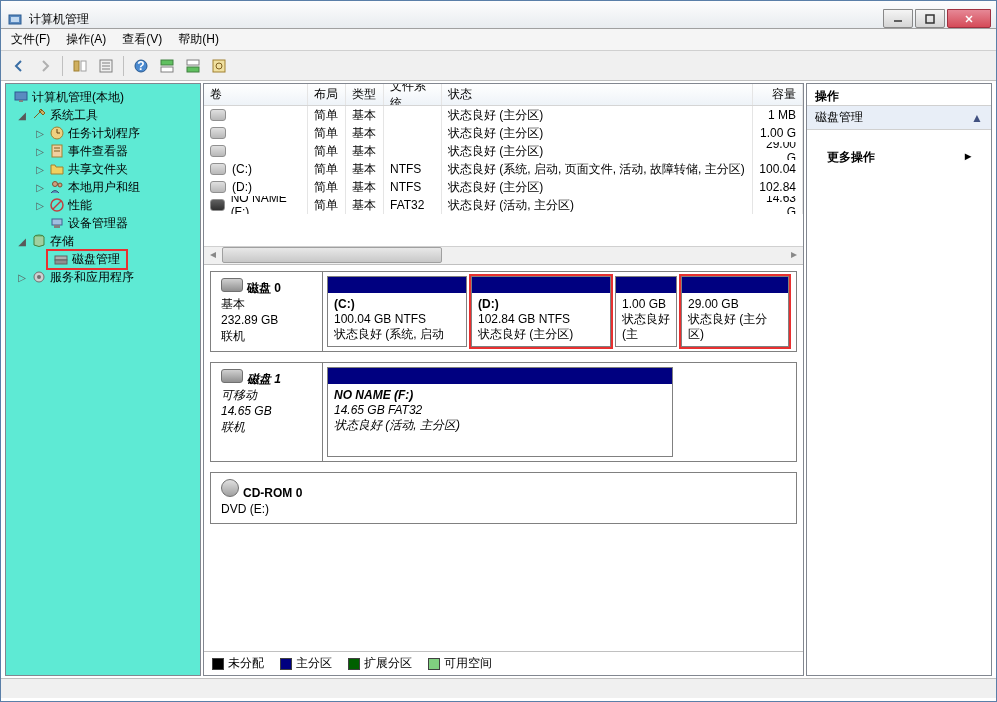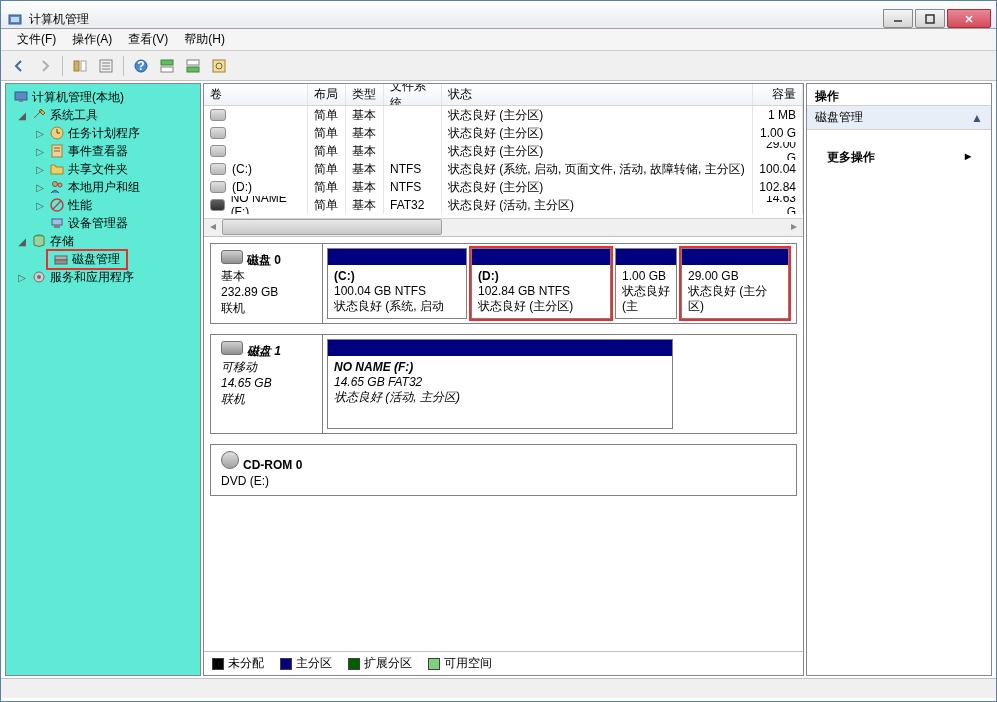--- a/index.html
+++ b/index.html
@@ -8,21 +8,21 @@
 
 .titlebar { height: 28px; background: linear-gradient(to bottom, #fdfdfd, #e8ecf0); display: flex; align-items: flex-end; padding-left: 6px; border-bottom: 1px solid #a0a0a0; }
 .titlebar .app-icon { width: 16px; height: 16px; margin-right: 6px; }
 .titlebar .title { flex: 1; }
 .win-buttons { display: flex; }
 .win-btn { width: 30px; height: 19px; border: 1px solid #888; background: linear-gradient(to bottom, #f5f5f5, #d5d5d5); margin-right: 2px; display: flex; align-items: center; justify-content: center; font-size: 11px; border-radius: 0 0 2px 2px; }
 .win-btn.close { background: linear-gradient(to bottom, #e68896, #d54b58); color: #fff; border-color: #a03040; width: 44px; margin-right: 5px; }
 .win-btn svg { width: 10px; height: 10px; }
 
 
-.menubar { height: 22px; display: flex; align-items: center; padding-left: 16px; gap: 16px; border-bottom: 1px solid #d0d0d0; background: #f5f5f5; }
+.menubar { height: 22px; display: flex; align-items: center; padding-left: 10px; gap: 16px; border-bottom: 1px solid #d0d0d0; background: #f5f5f5; }
 .menubar span { cursor: default; }
 
 
 .toolbar { height: 30px; display: flex; align-items: center; padding-left: 6px; gap: 2px; background: #f0f0f0; border-bottom: 1px solid #c0c0c0; }
 .tb-btn { width: 24px; height: 24px; display: flex; align-items: center; justify-content: center; border-radius: 2px; cursor: default; }
 .tb-sep { width: 1px; height: 20px; background: #c0c0c0; margin: 0 3px; }
 
 
 .main { display: flex; height: 595px; }
 .tree-panel { width: 196px; border-right: 1px solid #c0c0c0; background: #5eead4; padding: 4px 2px; overflow: auto; border: 1px solid #828790; margin: 2px 0 0 4px; }
@@ -43,21 +43,21 @@
 .vl-header > div, .vl-row > div { padding: 2px 6px; border-right: 1px solid #e5e5e5; display: flex; align-items: center; overflow: hidden; }
 .col-vol { width: 104px; }
 .col-layout { width: 38px; }
 .col-type { width: 38px; }
 .col-fs { width: 58px; }
 .col-status { flex: 1; }
 .col-cap { width: 50px; text-align: right; justify-content: flex-end; }
 .vl-row { display: flex; height: 18px; }
 .disk-glyph { width: 16px; height: 12px; background: linear-gradient(to bottom, #e0e0e0, #b8b8b8); border-radius: 3px; margin-right: 6px; border: 1px solid #909090; }
 .disk-glyph.dark { background: linear-gradient(to bottom, #606060, #303030); }
-.vl-body { height: 112px; overflow: auto; }
+.vl-body { height: 140px; overflow: auto; }
 .vl-scrollbar { height: 18px; background: #f0f0f0; border-top: 1px solid #d0d0d0; display: flex; }
 .vl-scrollbar .track { flex: 1; position: relative; }
 .vl-scrollbar .thumb { position: absolute; left: 0; width: 220px; height: 16px; background: linear-gradient(to bottom, #e8e8e8, #c8c8c8); border: 1px solid #a0a0a0; border-radius: 2px; }
 
 
 .disk-map { flex: 1; overflow: auto; border-top: 1px solid #c0c0c0; padding: 6px; }
 .disk-row { display: flex; margin-bottom: 10px; border: 1px solid #808080; background: #fff; }
 .disk-info { width: 112px; padding: 6px 10px; border-right: 1px solid #808080; }
 .disk-info .di-icon { width: 22px; height: 14px; background: linear-gradient(to bottom, #d0d0d0, #909090); border-radius: 3px; display: inline-block; margin-right: 4px; border: 1px solid #707070; }
 .disk-info .di-title { font-weight: bold; }

